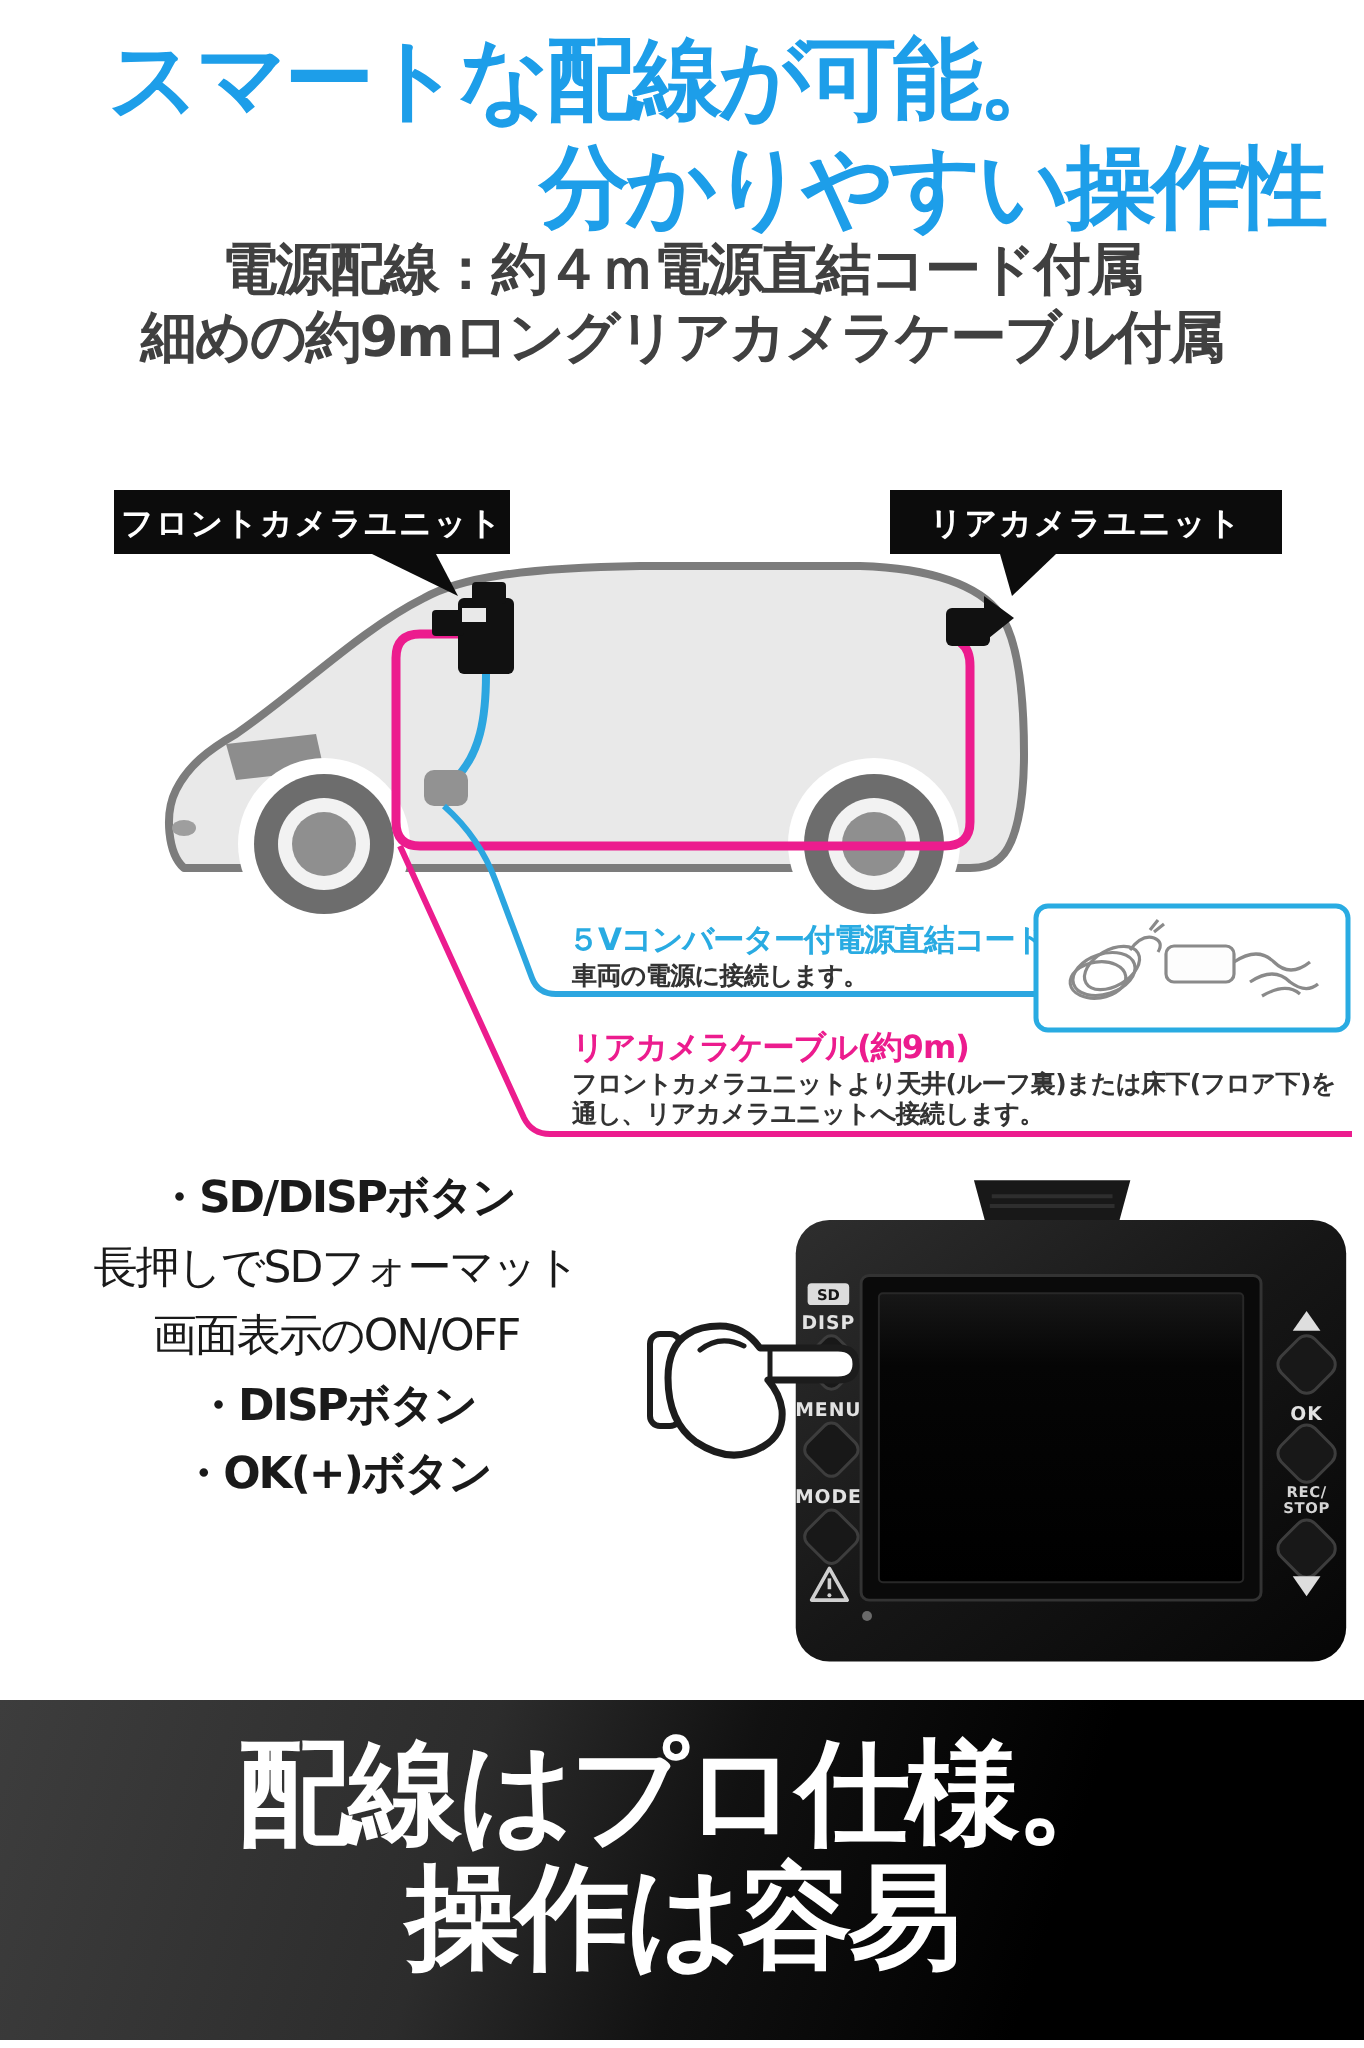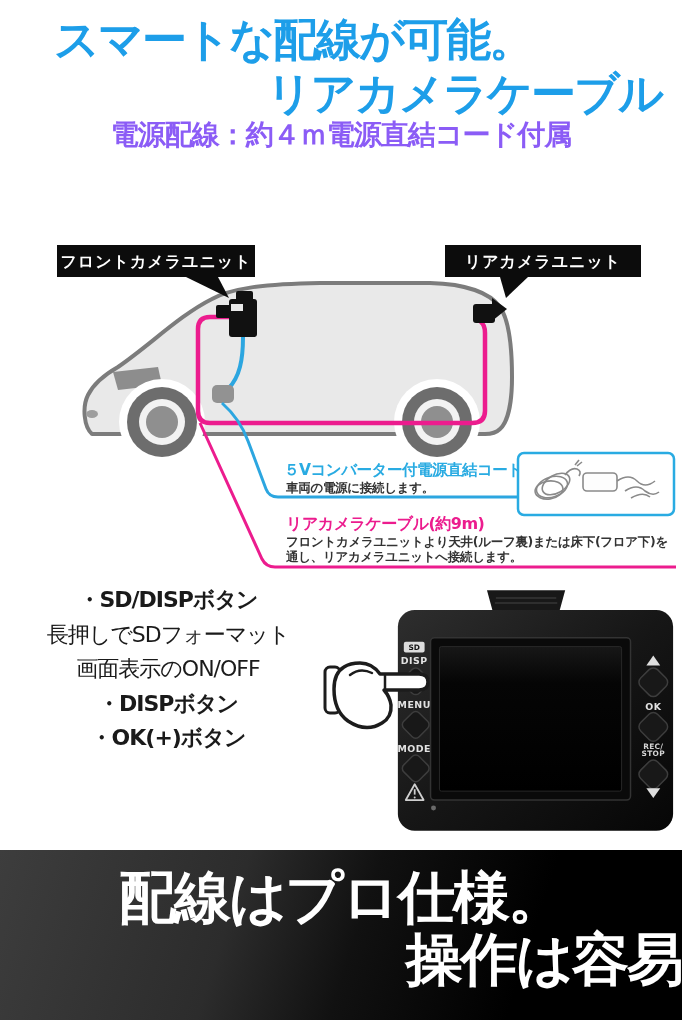--- a/index.html
+++ b/index.html
@@ -12,21 +12,21 @@
     position:absolute;left:54px;top:10px;font-size:45px;font-weight:900;
     color:#1d9ee9;letter-spacing:-2px;white-space:nowrap;
   }
   .headline-line2{
     position:absolute;right:20px;top:64px;font-size:45px;font-weight:900;
     color:#1d9ee9;letter-spacing:-2px;white-space:nowrap;
   }
   
   .subhead{
     position:absolute;left:0;top:118px;width:682px;text-align:center;
-    font-size:28px;font-weight:800;color:#8b5cf6;line-height:34px;letter-spacing:-1px;
+    font-size:28px;font-weight:800;color:#404040;line-height:34px;letter-spacing:-1px;
   }
   
   .diagram{position:absolute;left:0;top:237px;width:682px;height:345px;}
   .cam-label-text{font-size:16px;font-weight:bold;fill:#fff;letter-spacing:1px;}
   .blue-title{font-size:15.5px;font-weight:bold;fill:#29abe2;letter-spacing:-0.5px;}
   .pink-title{font-size:16px;font-weight:bold;fill:#ec1c8e;letter-spacing:-0.5px;}
   .small-desc{font-size:12.5px;font-weight:bold;fill:#333;letter-spacing:-0.3px;}
   
   .btninfo{
     position:absolute;left:0;top:583px;width:336px;text-align:center;
@@ -40,32 +40,33 @@
   .dev-label-sm{font-size:7.5px;font-weight:bold;fill:#d5d5d5;letter-spacing:0.3px;}
   .sd-box-text{font-size:7.5px;font-weight:bold;fill:#161616;}
   .hand{position:absolute;left:322px;top:633px;width:118px;height:112px;}
   
   .footer{
     position:absolute;left:0;top:850px;width:682px;height:174px;
     background:linear-gradient(108deg,#3d3d3d 0%,#2c2c2c 34%,#111 52%,#000 76%);
     color:#fff;text-align:center;
   }
   .footer-line1{margin-top:16px;font-size:57px;font-weight:700;letter-spacing:-2px;line-height:62px;}
-  .footer-line2{font-size:57px;font-weight:900;letter-spacing:-2px;line-height:62px;text-align:right;}
+  .footer-line2{font-size:57px;font-weight:900;letter-spacing:-2px;line-height:62px;}
 </style>
 </head>
 <body>
 
 <div class="page">
 
   <div class="headline-line1">スマートな配線が可能。</div>
-  <div class="headline-line2">リアカメラケーブル</div>
+  <div class="headline-line2">分かりやすい操作性</div>
 
   <div class="subhead">
     <div>電源配線：約４ｍ電源直結コード付属</div>
+    <div>細めの約9mロングリアカメラケーブル付属</div>
   </div>
 
   <svg class="diagram" viewBox="0 0 682 345">
 
     <g>
       <path d="M 92,197
                C 84,190 82,170 88,158
                C 94,146 104,138 118,130
                C 150,108 180,78 212,62
                C 230,52 260,47 320,46

